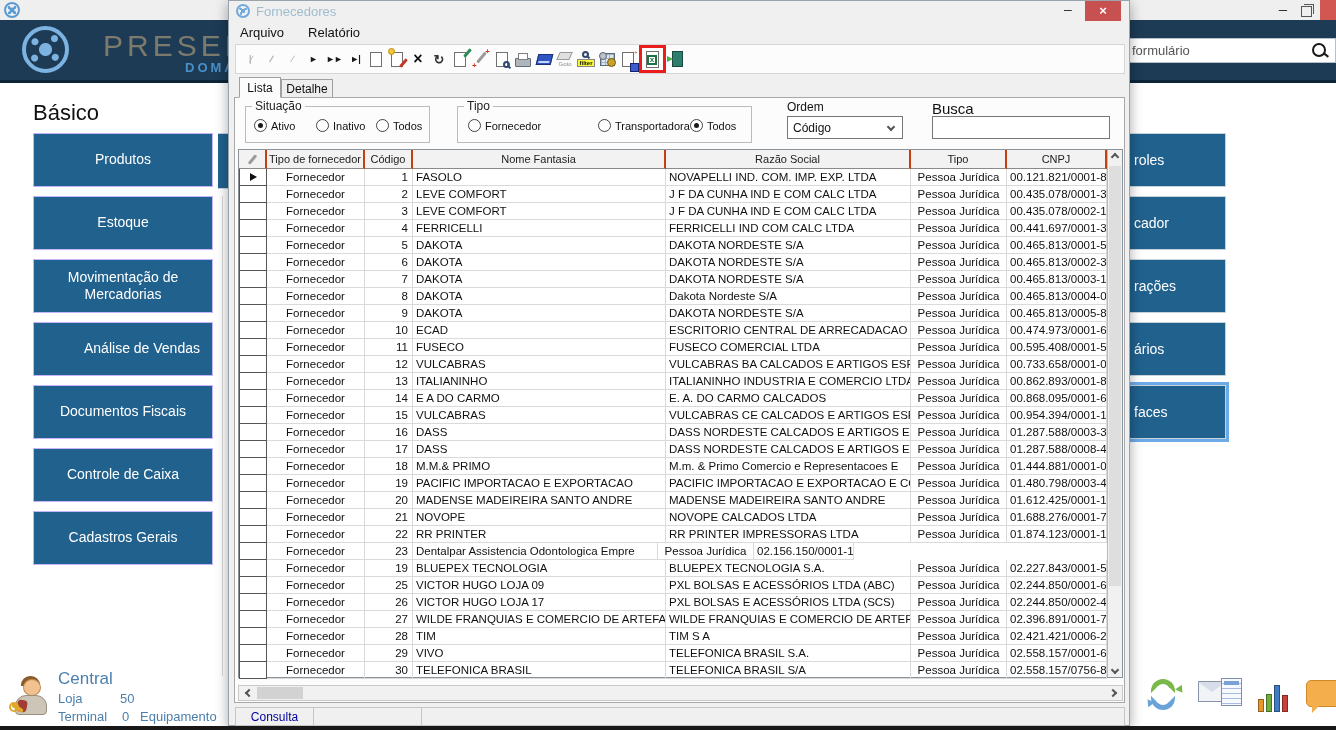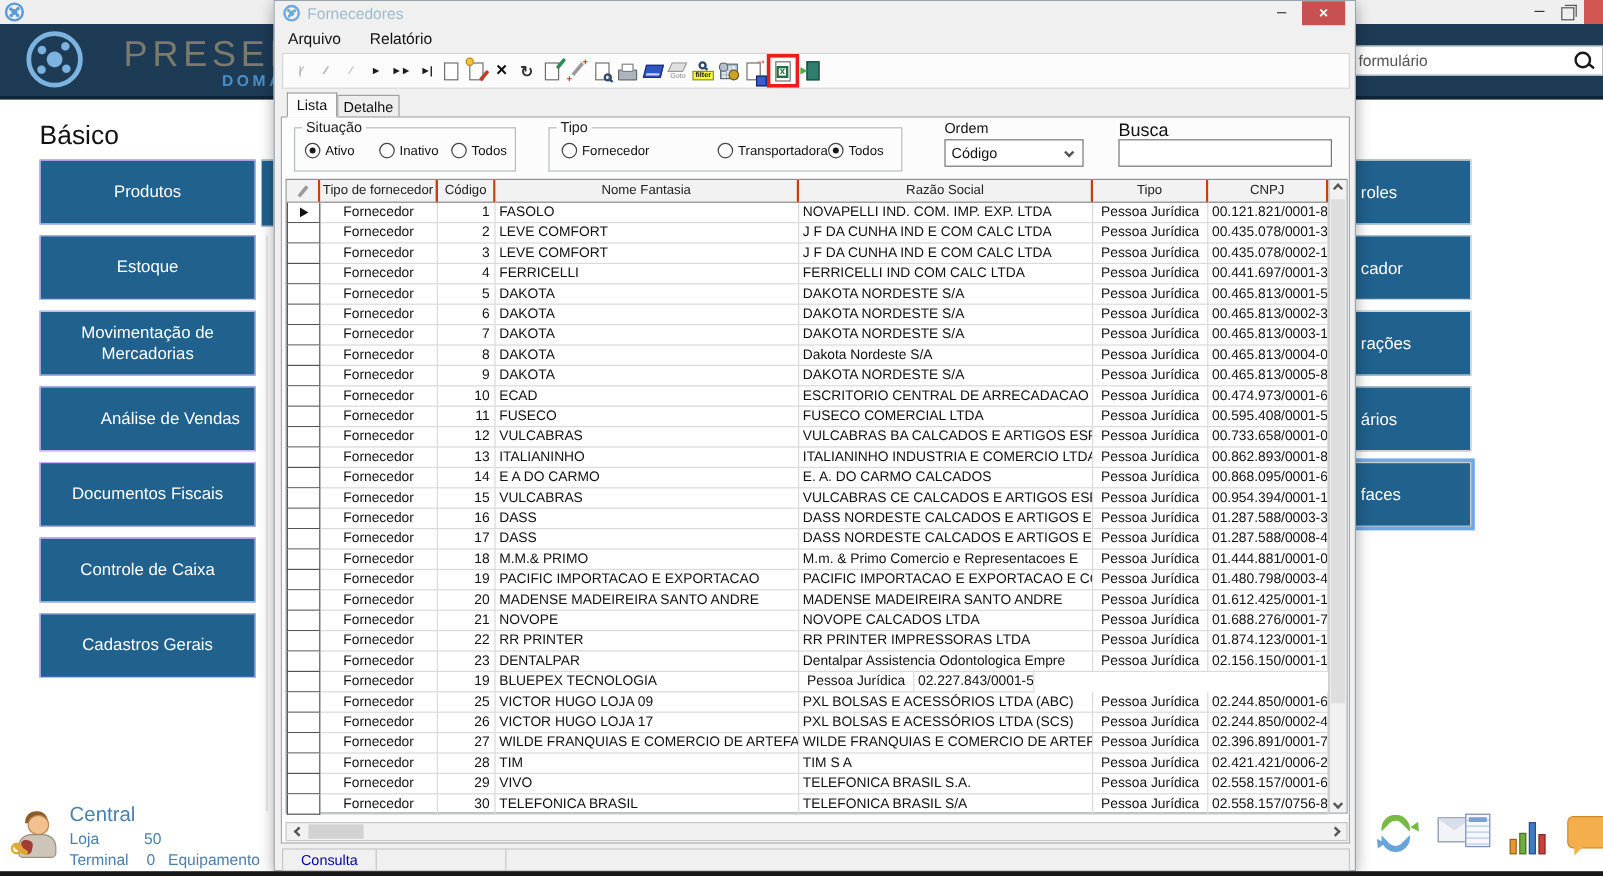--- a/index.html
+++ b/index.html
@@ -625,30 +625,30 @@
             <div class="gc c1">22</div>
             <div class="gc c2">RR PRINTER</div>
             <div class="gc c3">RR PRINTER IMPRESSORAS LTDA</div>
             <div class="gc c4">Pessoa Jurídica</div>
             <div class="gc c5">01.874.123/0001-14</div>
           </div>
           <div class="grow">
             <div class="gc ic"></div>
             <div class="gc c0">Fornecedor</div>
             <div class="gc c1">23</div>
-            <div class="gc c2">DENTALPAR</div>
             <div class="gc c3">Dentalpar Assistencia Odontologica Empre</div>
             <div class="gc c4">Pessoa Jurídica</div>
             <div class="gc c5">02.156.150/0001-14</div>
           </div>
           <div class="grow">
             <div class="gc ic"></div>
             <div class="gc c0">Fornecedor</div>
             <div class="gc c1">19</div>
             <div class="gc c2">BLUEPEX TECNOLOGIA</div>
+            <div class="gc c3">BLUEPEX TECNOLOGIA S.A.</div>
             <div class="gc c4">Pessoa Jurídica</div>
             <div class="gc c5">02.227.843/0001-50</div>
           </div>
           <div class="grow">
             <div class="gc ic"></div>
             <div class="gc c0">Fornecedor</div>
             <div class="gc c1">25</div>
             <div class="gc c2">VICTOR HUGO LOJA 09</div>
             <div class="gc c3">PXL BOLSAS E ACESSÓRIOS LTDA (ABC)</div>
             <div class="gc c4">Pessoa Jurídica</div>

